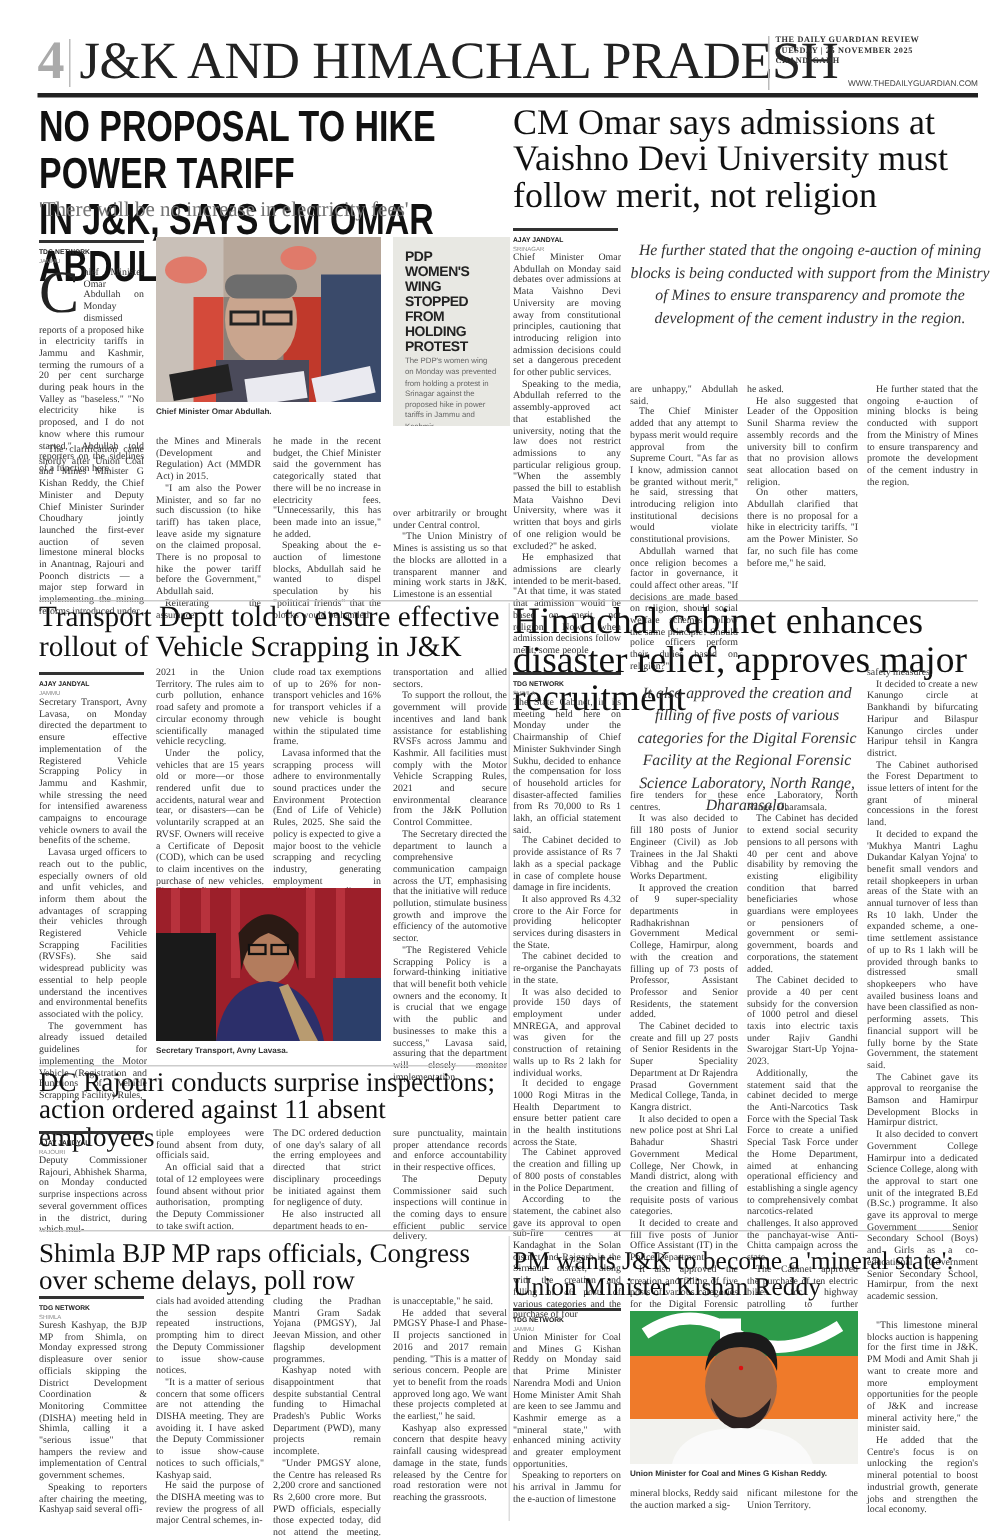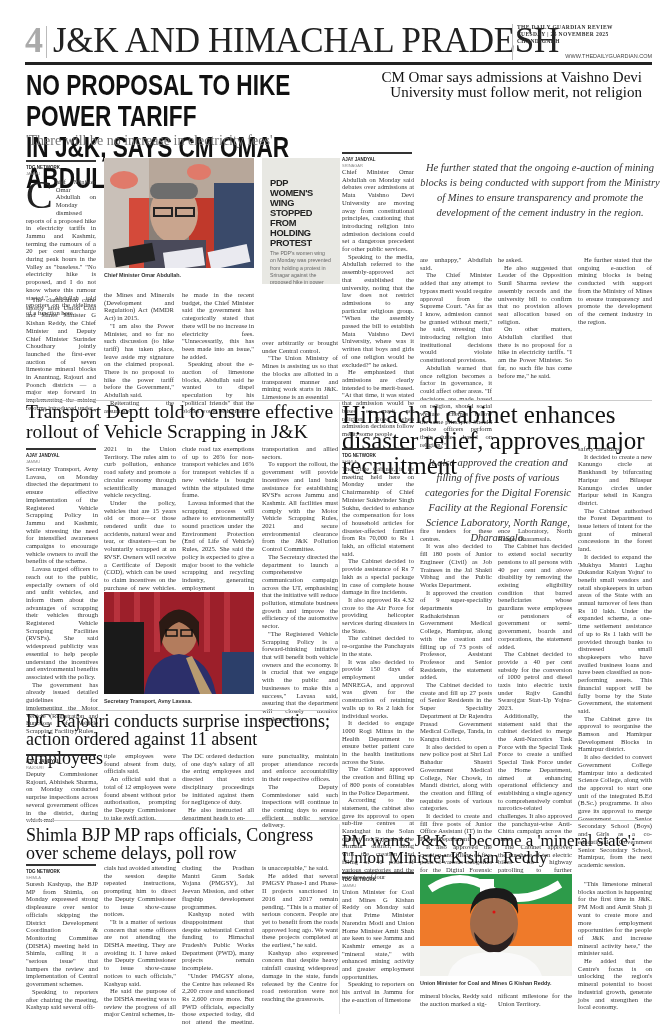--- a/index.html
+++ b/index.html
@@ -17,21 +17,21 @@
   .h-sans { font-family: "Liberation Sans", sans-serif; font-weight: bold; color: #111; transform-origin: left top; }
   .h-serif { font-family: "Liberation Serif", serif; color: #111; line-height: 1.02; }
   .byline { font-family: "Liberation Sans", sans-serif; font-size: 4.5px; font-weight: bold; color: #222; border-top: 2px solid #333; padding-top: 3px; }
   .byline .loc { display: block; font-weight: normal; color: #888; font-size: 4px; margin-top: 1px; }
   .col { font-family: "Liberation Serif", serif; font-size: 6.6px; line-height: 7.7px; color: #333; text-align: justify; hyphens: auto; }
   .col p { text-indent: 6px; }
   .dropcap { float: left; font-size: 40px; line-height: 30px; margin: 2px 3px 0 0; color: #222; }
   .caption { font-family: "Liberation Sans", sans-serif; font-size: 5.4px; font-weight: bold; color: #333; }
   .photo { overflow: hidden; }
   .pull { font-family: "Liberation Serif", serif; font-style: italic; font-size: 10.5px; line-height: 15px; color: #333; text-align: center; }
-  .sidebar { background: #e8e8e3; padding: 20px 8px; }
+  .sidebar { background: #e8e8e3; padding: 8px 8px; }
   .sidebar .sb-title { font-family: "Liberation Sans", sans-serif; font-weight: bold; font-size: 9.3px; line-height: 10px; color: #222; letter-spacing: -0.3px; }
   .sidebar .sb-body { font-family: "Liberation Sans", sans-serif; font-size: 5.2px; line-height: 7.3px; color: #666; margin-top: 2px; }
   .sidebar .sb-body p { text-indent: 5px; }
   .hr { background: #ccc; height: 1px; }
   .vr { background: #ddd; width: 1px; }
 </style>
 </head>
 <body>
 
 <div class="abs masthead">
@@ -102,21 +102,21 @@
   <div class="sb-body">
     <p style="text-indent:0">The PDP's women wing on Monday was prevented from holding a protest in Srinagar against the proposed hike in power tariffs in Jammu and Kashmir.</p>
 
   </div>
 </div>
 <div class="abs col" style="left:262px;top:339px;width:76px;">
   <p style="text-indent:0">over arbitrarily or brought under Central control.</p>
   <p>"The Union Ministry of Mines is assisting us so that the blocks are allotted in a transparent manner and mining work starts in J&amp;K. Limestone is an essential</p>
 </div>
 
-<div class="abs h-serif" style="left:342px;top:70px;width:300px;font-size:15px;text-align:right;">CM Omar says admissions at Vaishno Devi University must follow merit, not religion</div>
+<div class="abs h-serif" style="left:342px;top:70px;width:300px;font-size:24px;">CM Omar says admissions at Vaishno Devi University must follow merit, not religion</div>
 <div class="abs byline" style="left:342px;top:152px;width:70px;">
   <span>AJAY JANDYAL</span>
   <span class="loc">SRINAGAR</span>
 </div>
 <div class="abs col" style="left:342px;top:168px;width:72px;">
   <p style="text-indent:0">Chief Minister Omar Abdullah on Monday said debates over admissions at Mata Vaishno Devi University are moving away from constitutional principles, cautioning that introducing religion into admission decisions could set a dangerous precedent for other public services.</p>
   <p>Speaking to the media, Abdullah referred to the assembly-approved act that established the university, noting that the law does not restrict admissions to any particular religious group. "When the assembly passed the bill to establish Mata Vaishno Devi University, where was it written that boys and girls of one religion would be excluded?" he asked.</p>
   <p>He emphasized that admissions are clearly intended to be merit-based. "At that time, it was stated that admission would be based on merit, not religion. Now, when admission decisions follow merit, some people</p>
 </div>
 <div class="abs pull" style="left:420px;top:160px;width:240px;">He further stated that the ongoing e-auction of mining blocks is being conducted with support from the Ministry of Mines to ensure transparency and promote the development of the cement industry in the region.</div>

